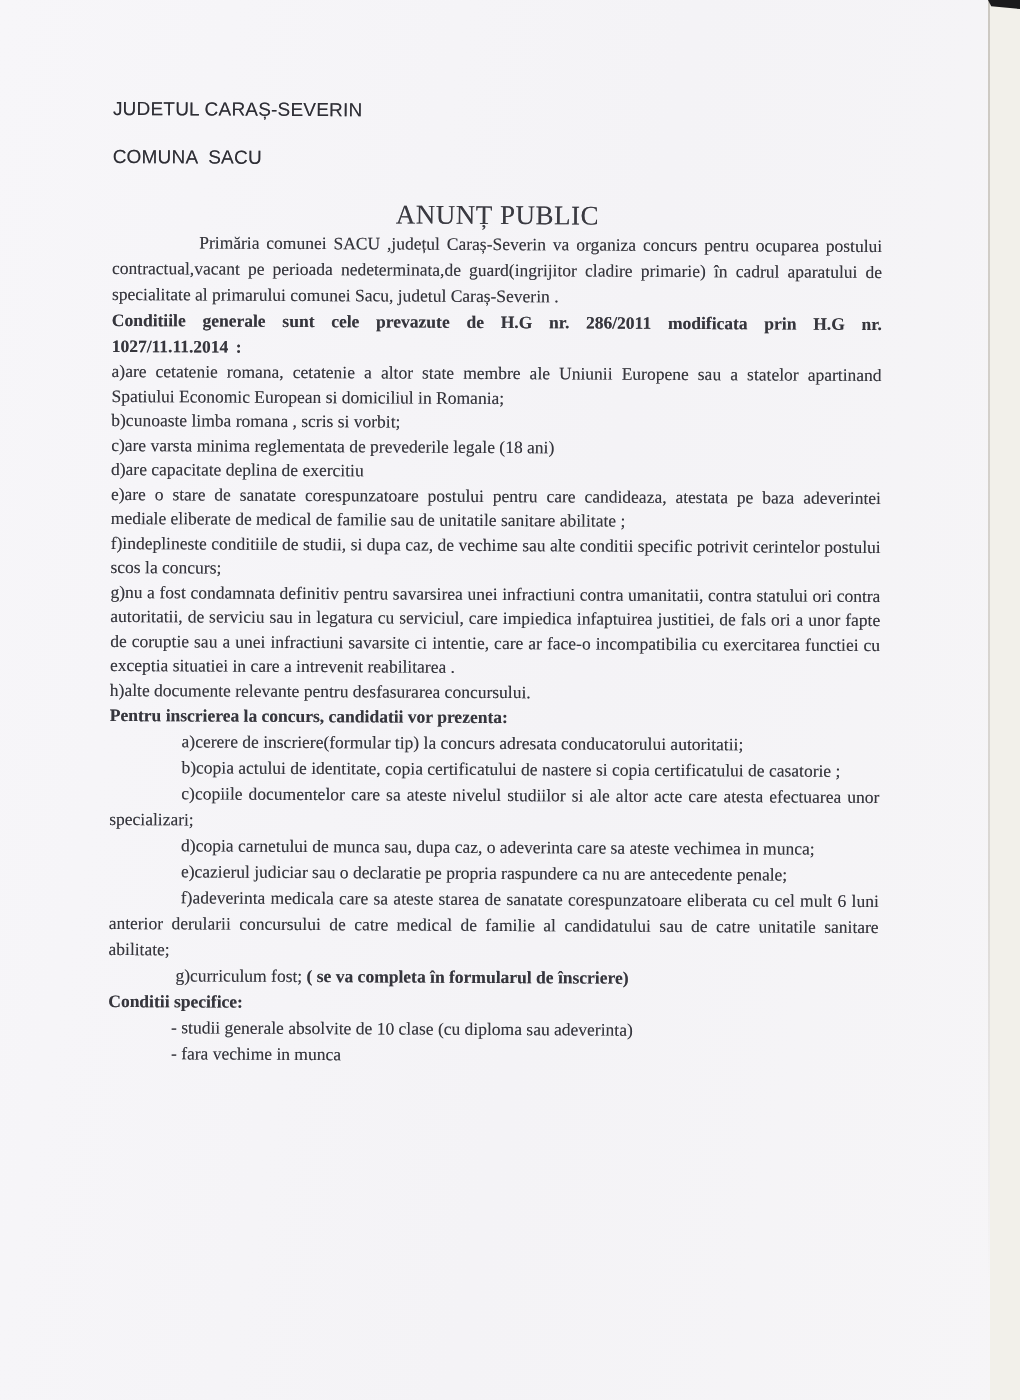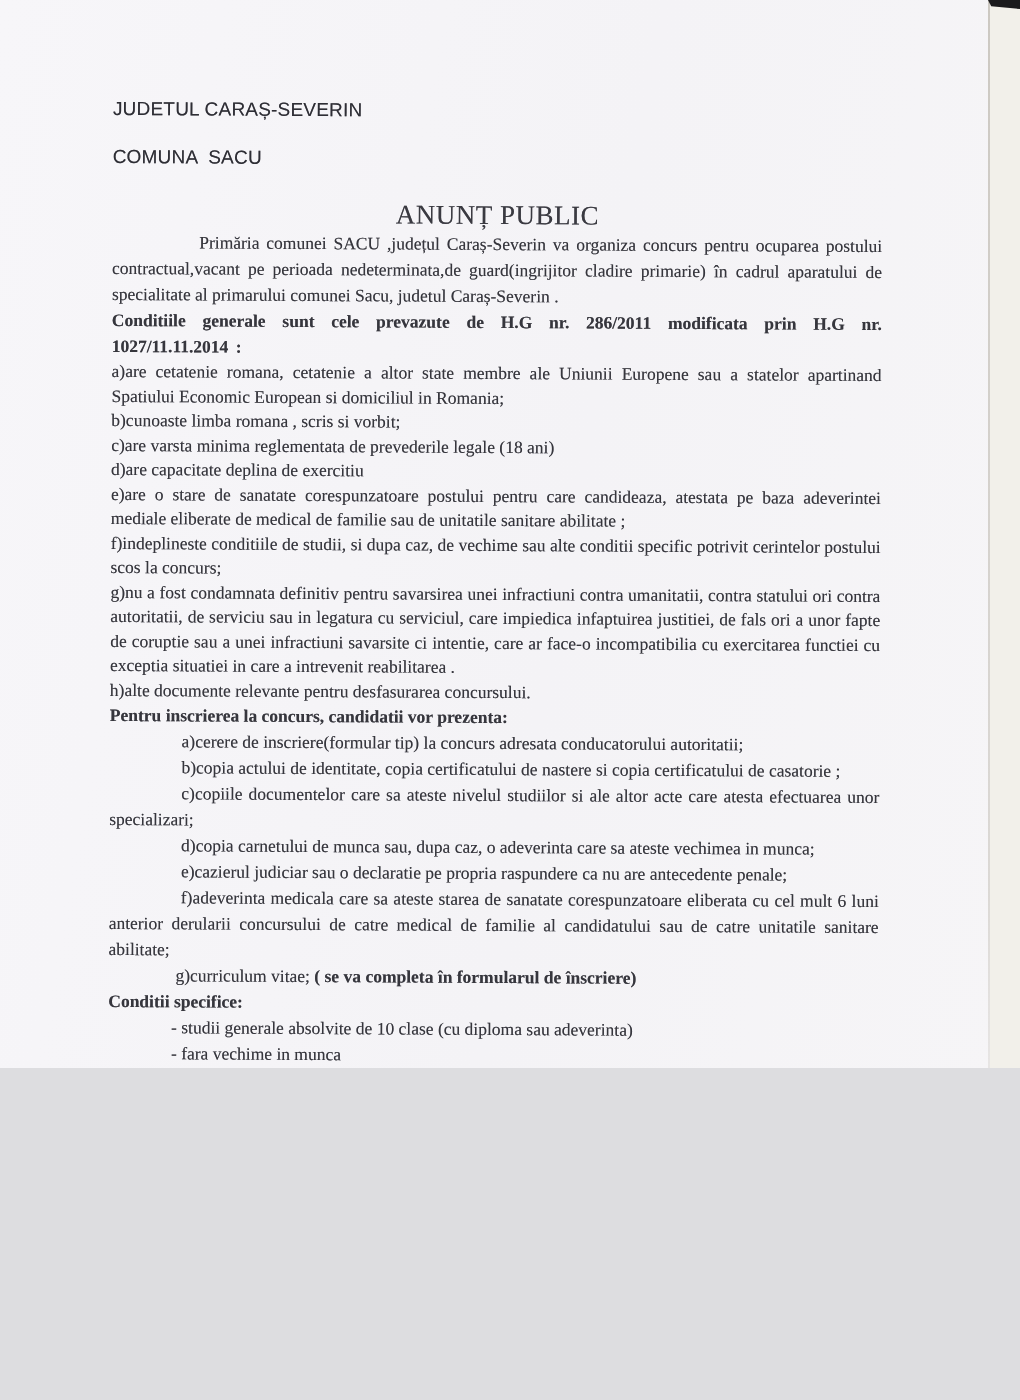--- a/index.html
+++ b/index.html
@@ -1,18 +1,18 @@
 <!DOCTYPE html>
 <html><head>
 <meta charset="utf-8">
 <style>
   html, body { margin:0; padding:0; background:#dddde0; }
   .paper {
     position:relative;
-    width:1020px; height:1068px;
+    width:1020px; height:1400px;
     background:linear-gradient(100deg,#f7f6f9 0%,#f4f3f6 55%,#f6f5f7 100%);
     overflow:hidden;
     font-family:"Liberation Serif", serif;
     color:#36363d;
   }
   
   .edge-strip {
     position:absolute; top:0; right:0; width:30px; height:100%;
     background:#f2f0ea;
   }
@@ -86,21 +86,21 @@
 
       <div class="enroll-list">
         <p>a)cerere de inscriere(formular tip) la concurs adresata conducatorului autoritatii;</p>
         <p>b)copia actului de identitate, copia certificatului de nastere si copia certificatului de casatorie ;</p>
         <p>c)copiile documentelor care sa ateste nivelul studiilor si ale altor acte care atesta efectuarea unor specializari;</p>
         <p>d)copia carnetului de munca sau, dupa caz, o adeverinta care sa ateste vechimea in munca;</p>
         <p>e)cazierul judiciar sau o declaratie pe propria raspundere ca nu are antecedente penale;</p>
         <p>f)adeverinta medicala care sa ateste starea de sanatate corespunzatoare eliberata cu cel mult 6 luni anterior derularii concursului de catre medical de familie al candidatului sau de catre unitatile sanitare abilitate;</p>
       </div>
 
-      <p class="cv-line"><span>g)curriculum vitae; </span><b>( se va completa în formularul de înscriere)</b></p>
+      <p class="cv-line"><span>g)curriculum fost; </span><b>( se va completa în formularul de înscriere)</b></p>
 
       <p class="spec-heading">Conditii specifice:</p>
 
       <div class="spec-list">
         <p>- studii generale absolvite de 10 clase (cu diploma sau adeverinta)</p>
         <p>- fara vechime in munca</p>
       </div>
     </div>
   </div>
 </div>

